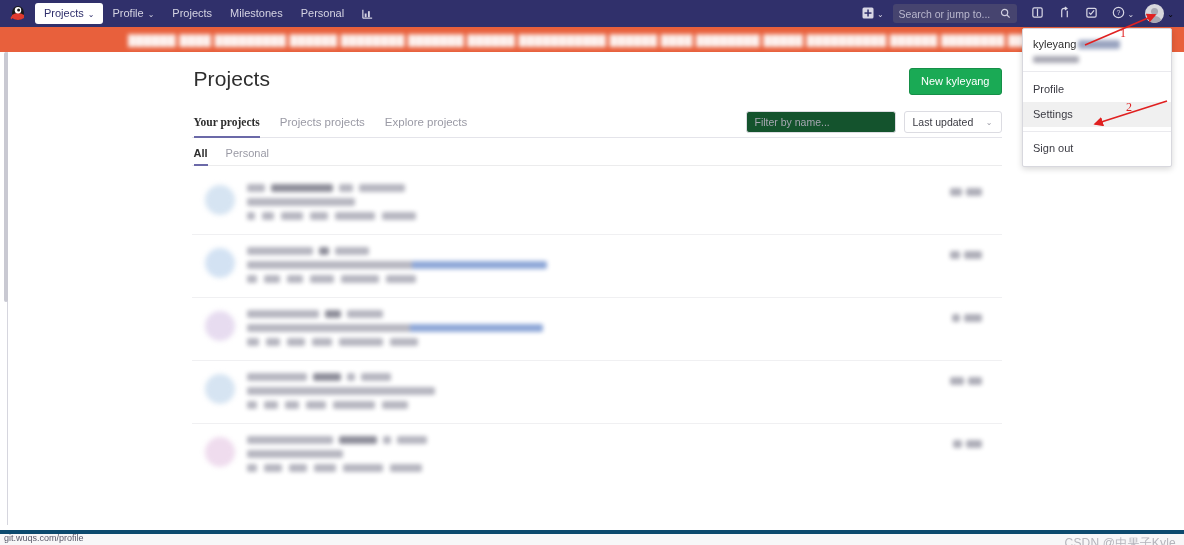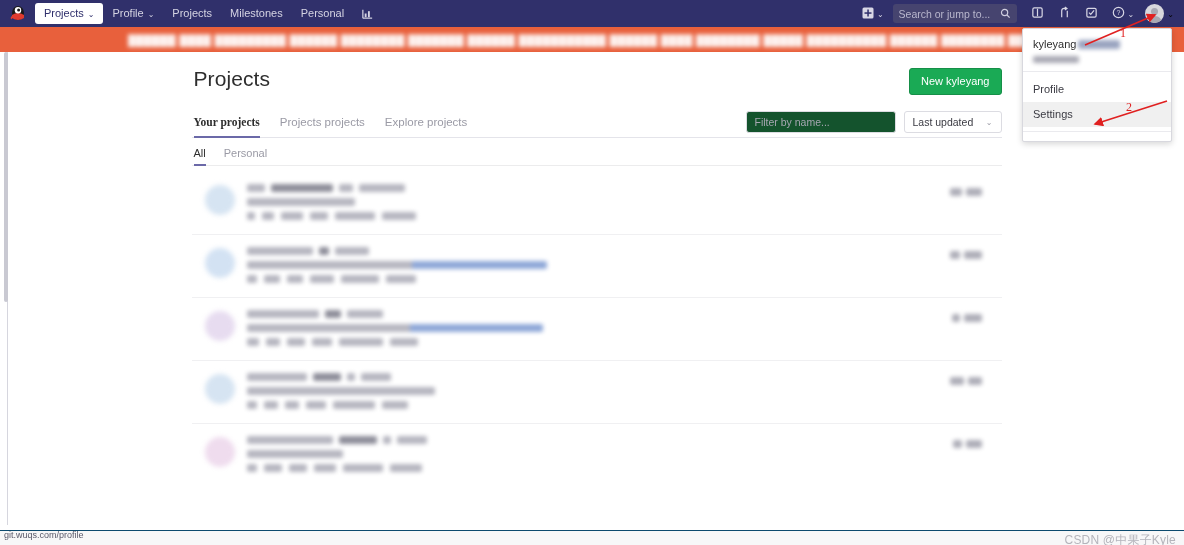--- a/index.html
+++ b/index.html
@@ -131,21 +131,21 @@
 
   .subtabs-row {
     display: flex; align-items: flex-end; margin-top: 2px; height: 26px;
     border-bottom: 1px solid #ececed; position: relative;
   }
   .subtab {
     font-size: 11px; color: #9a9aa5; padding: 0 9px 6px 9px; cursor: pointer;
     position: relative; line-height: 12px;
   }
   .subtab:first-child { padding-left: 2px; }
-  .subtab.active { color: #2e2e2e; font-weight: normal; }
+  .subtab.active { color: #2e2e2e; font-weight: bold; }
   .subtab.active::after {
     content:""; position:absolute; left: 2px; right: 9px; bottom: -1px;
     height: 2px; background: #6b69a8;
   }
 
   
   .proj-list { margin-top: 6px; }
   .proj-row {
     display: flex; align-items: flex-start; height: 63px; padding: 11px 0 0 0;
     border-bottom: 1px solid #f0f0f2; position: relative;
@@ -189,21 +189,21 @@
   
   .anno { position: absolute; z-index: 60; pointer-events: none; }
   .anno-num {
     position: absolute; color: #e02020; font-size: 12px; z-index: 61;
     font-family: "Liberation Serif", serif;
   }
 
   
   .statusbar {
     position: absolute; left: 0; bottom: 0; height: 15px; width: 1184px;
-    border-top: 1px solid #0c4a6e; background: #f7f7f8;
+    border-top: 4px solid #0c4a6e; background: #f7f7f8;
   }
   .status-url {
     position: absolute; left: 4px; top: -1px; font-size: 9px; color: #59596a;
     filter: blur(.35px); white-space: nowrap;
   }
   .watermark {
     position: absolute; right: 8px; top: 1px; font-size: 12px; color: #b4b4bb;
     letter-spacing: .2px;
   }
 </style>
@@ -488,20 +488,21 @@
       <div class="ud-name">
         <span>kyleyang</span>
         <span class="blurpart"></span>
       </div>
       <div class="ud-handle"></div>
     </div>
     <div class="ud-list">
       <div class="ud-item">Profile</div>
       <div class="ud-item hover">Settings</div>
       <div class="ud-sep"></div>
+      <div class="ud-item">Sign out</div>
     </div>
   </div>
 
   <svg class="anno" style="left:1075px; top:12px; width:95px; height:40px;">
     <defs>
       <marker id="ah1" markerWidth="7" markerHeight="7" refX="5" refY="3" orient="auto">
         <path d="M0,0 L6,3 L0,6 Z" fill="#e02020"></path>
       </marker>
     </defs>
     <line x1="10" y1="33" x2="80" y2="3" stroke="#e02020" stroke-width="1.6" marker-end="url(#ah1)"></line>

